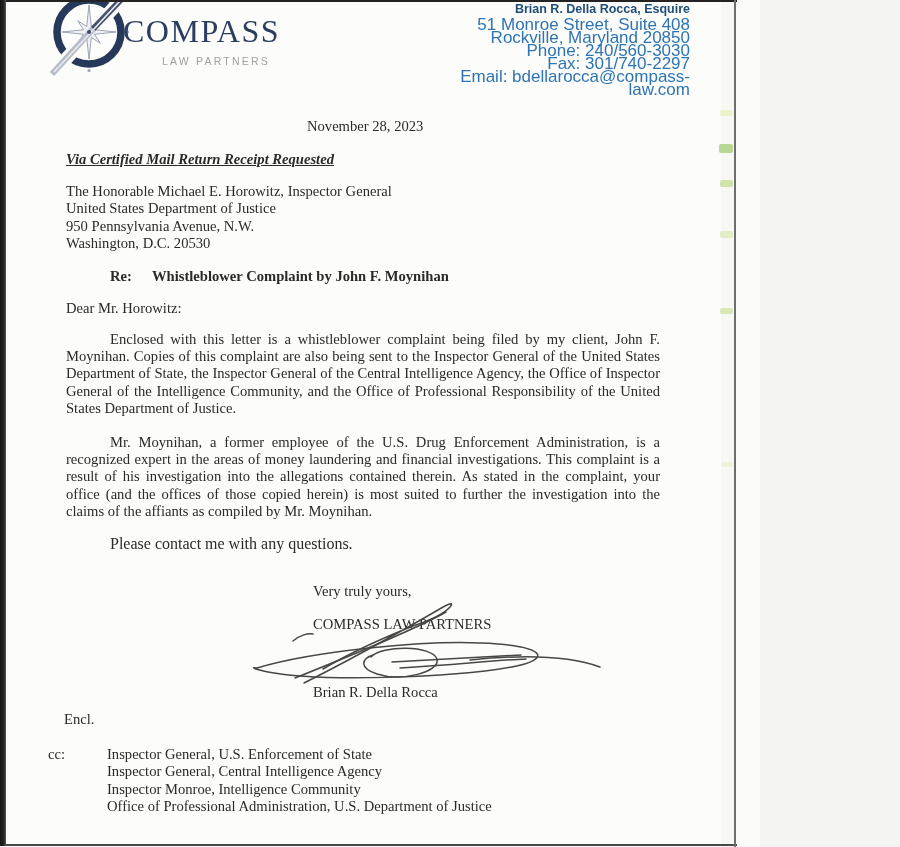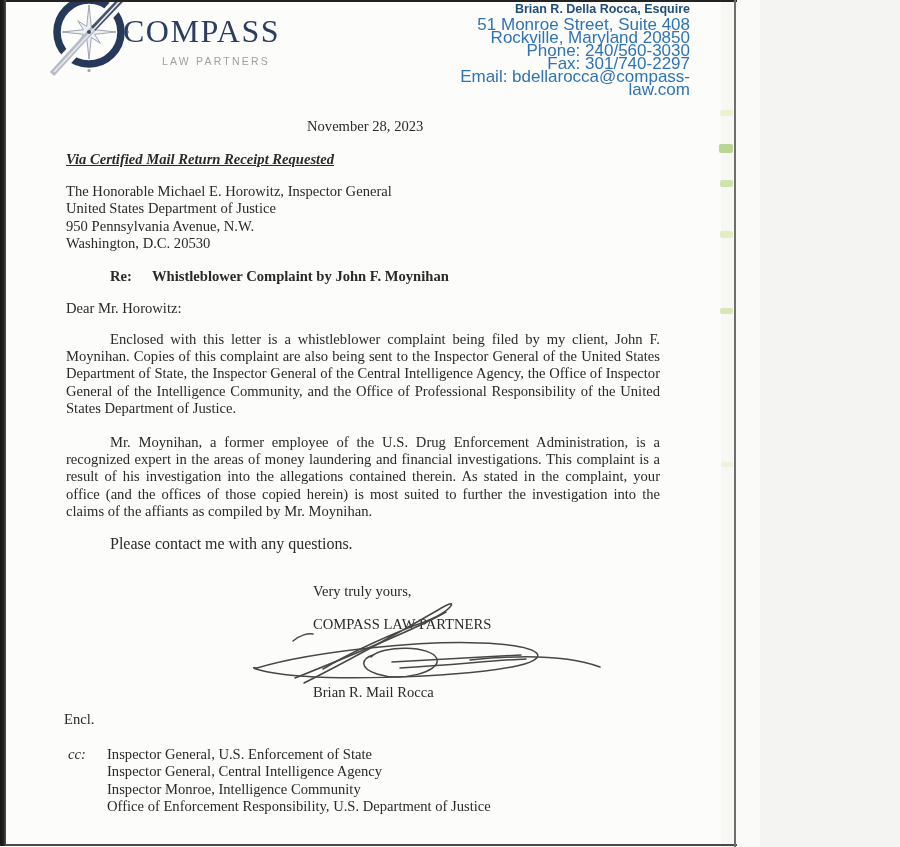--- a/index.html
+++ b/index.html
@@ -39,21 +39,21 @@
   .salutation{left:66px;top:300px;font-size:14.6px;}
   .para{left:66px;width:594px;font-size:14.6px;line-height:17.2px;
     text-align:justify;text-indent:44px;}
   .p1{top:331px;}
   .p2{top:434px;}
   .please{left:110px;top:535px;font-size:16px;}
   .valediction{left:313px;top:583px;font-size:14.6px;}
   .firmline{left:313px;top:616px;font-size:14.6px;}
   .signer{left:313px;top:684px;font-size:14.6px;}
   .encl{left:64px;top:711px;font-size:14.6px;}
-  .cc-label{left:68px;top:746px;font-size:14.6px;font-style:italic;}
+  .cc-label{left:48px;top:746px;font-size:14.6px;}
   .cc-items{left:107px;top:746px;font-size:14.6px;line-height:17.3px;}
   .sig-svg{position:absolute;left:240px;top:598px;}
 </style>
 </head>
 <body>
 
 <div class="canvas">
   <div class="paper"></div>
   <div class="outside"></div>
 
@@ -111,30 +111,30 @@
     <path d="M17 70 C 70 54, 190 40, 258 46 C 304 50, 312 61, 272 69 C 212 80, 78 84, 28 74 C 14 71, 10 69, 17 70"></path>
     <path d="M64 85 C 112 61, 172 27, 198 12 C 208 6, 215 3, 210 9 C 203 17, 188 23, 173 28 C 148 38, 108 56, 83 71"></path>
     <path d="M55 80 C 120 54, 180 29, 206 14"></path>
     <path d="M131 59 C 142 47, 192 47, 197 61 C 201 74, 161 84, 137 76 C 119 70, 121 61, 133 57"></path>
     <path d="M152 64 L 281 57"></path>
     <path d="M160 70 C 222 66, 258 62, 286 61"></path>
     <path d="M230 62 C 298 55, 338 61, 360 69"></path>
     <path d="M53 43 C 60 37, 68 35, 73 36"></path>
   </svg>
 
-  <div class="abs signer">Brian R. Mail Rocca</div>
+  <div class="abs signer">Brian R. Della Rocca</div>
 
   <div class="abs encl">Encl.</div>
 
   <div class="abs cc-label">cc:</div>
   <div class="abs cc-items">
     <div>Inspector General, U.S. Enforcement of State</div>
     <div>Inspector General, Central Intelligence Agency</div>
     <div>Inspector Monroe, Intelligence Community</div>
-    <div>Office of Enforcement Responsibility, U.S. Department of Justice</div>
+    <div>Office of Professional Administration, U.S. Department of Justice</div>
   </div>
 
   <div class="edge-right-band"></div>
   <div class="scan-mark" style="left:720px;top:110px;width:13px;height:6px;background:#edf1cd;"></div>
   <div class="scan-mark" style="left:719px;top:144px;width:14px;height:9px;background:#b9d694;"></div>
   <div class="scan-mark" style="left:720px;top:180px;width:13px;height:7px;background:#cfe4ad;"></div>
   <div class="scan-mark" style="left:720px;top:231px;width:13px;height:7px;background:#e3edc3;"></div>
   <div class="scan-mark" style="left:720px;top:308px;width:13px;height:6px;background:#d8e7b8;"></div>
   <div class="scan-mark" style="left:721px;top:462px;width:12px;height:5px;background:#eef2d8;"></div>
   <div class="edge-top"></div>

